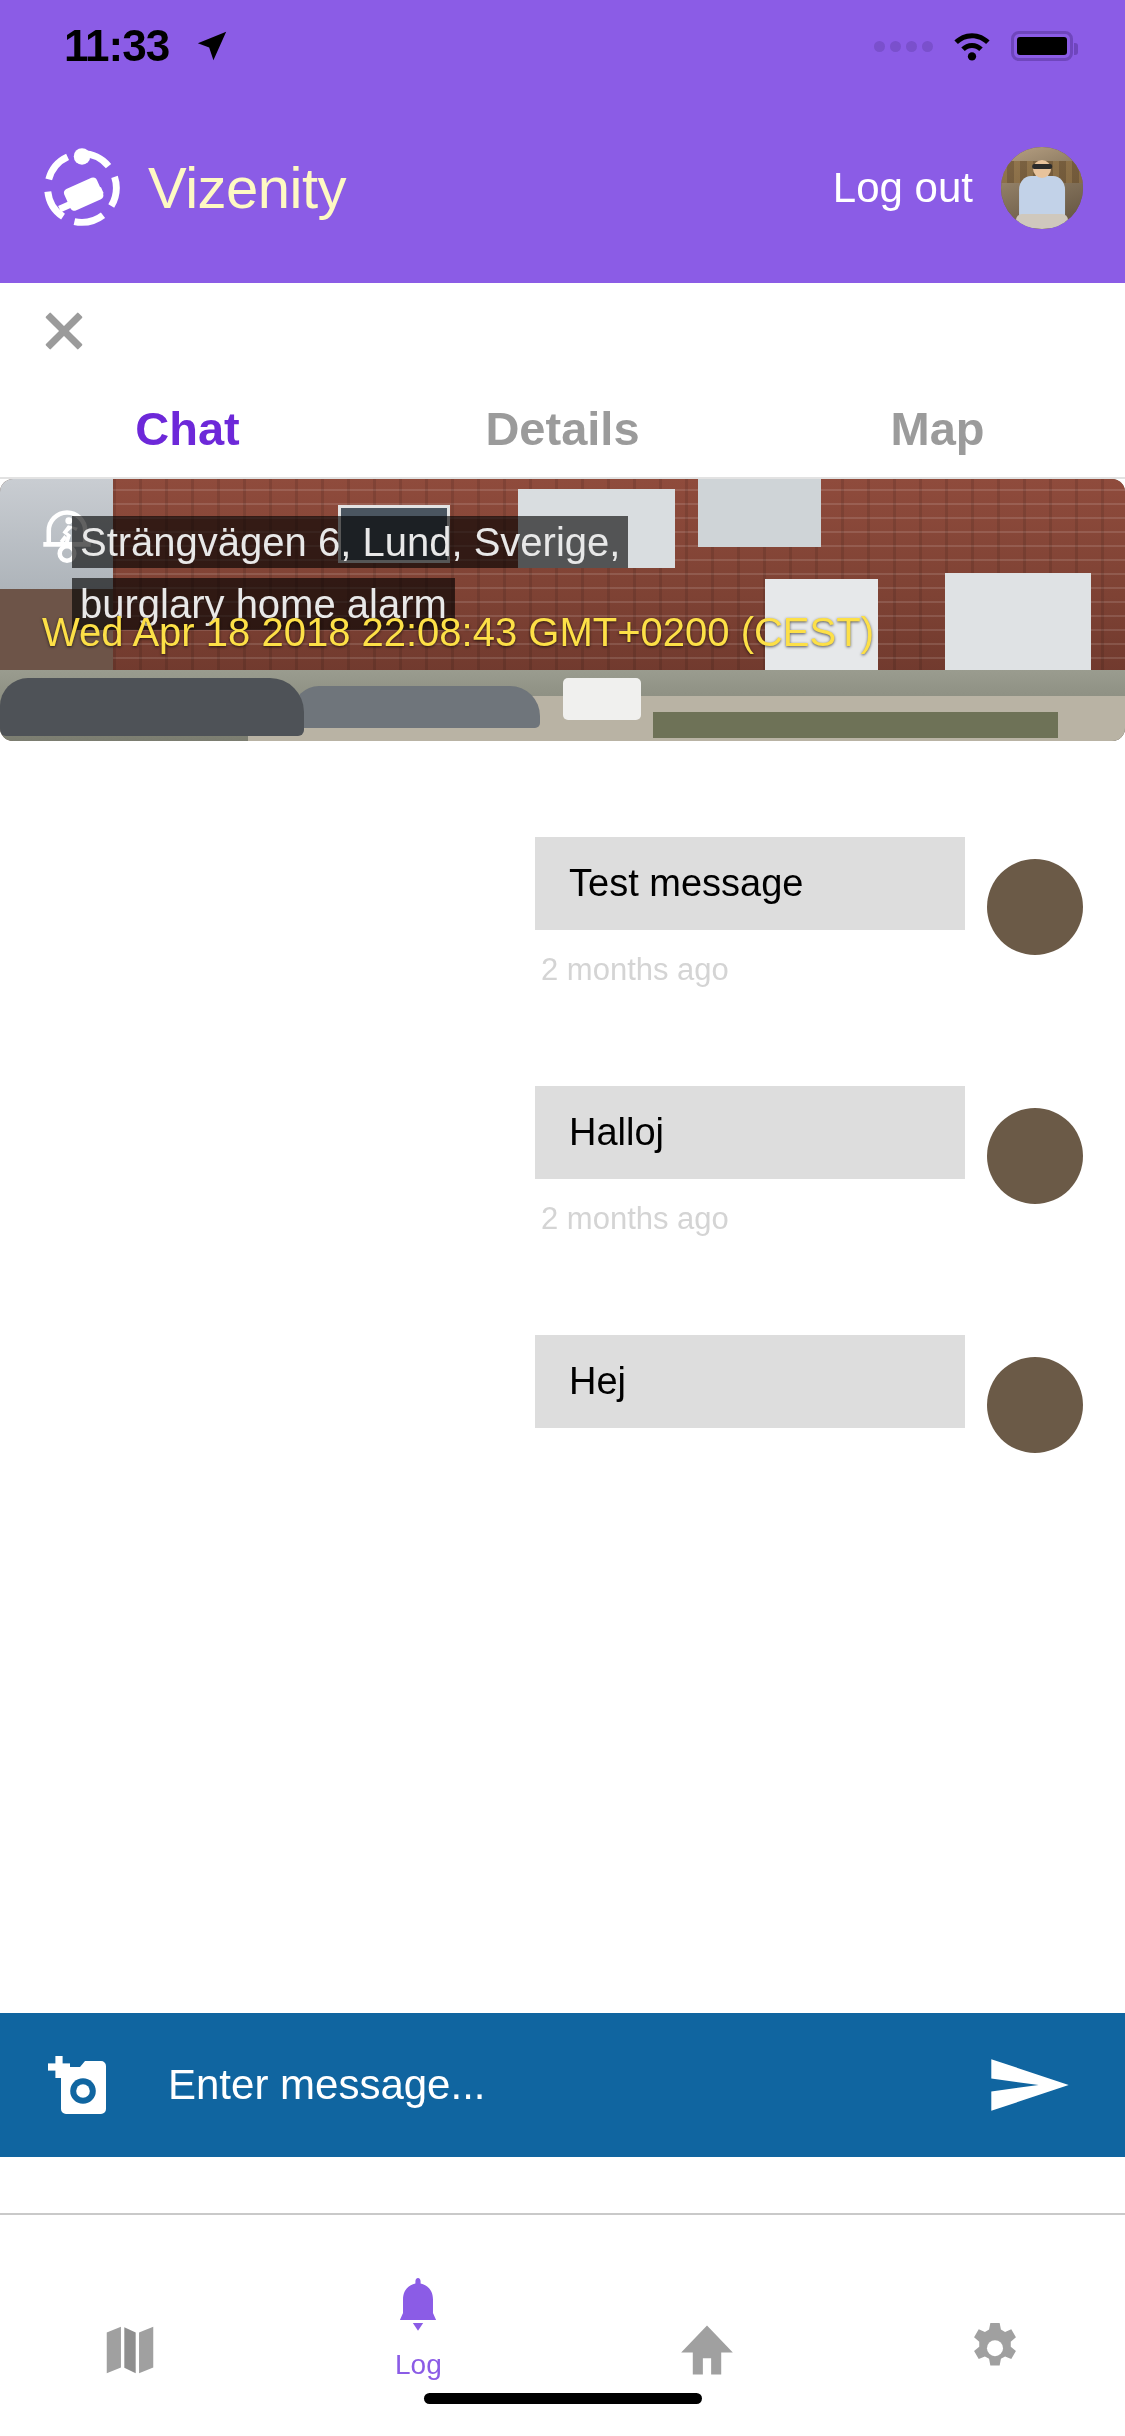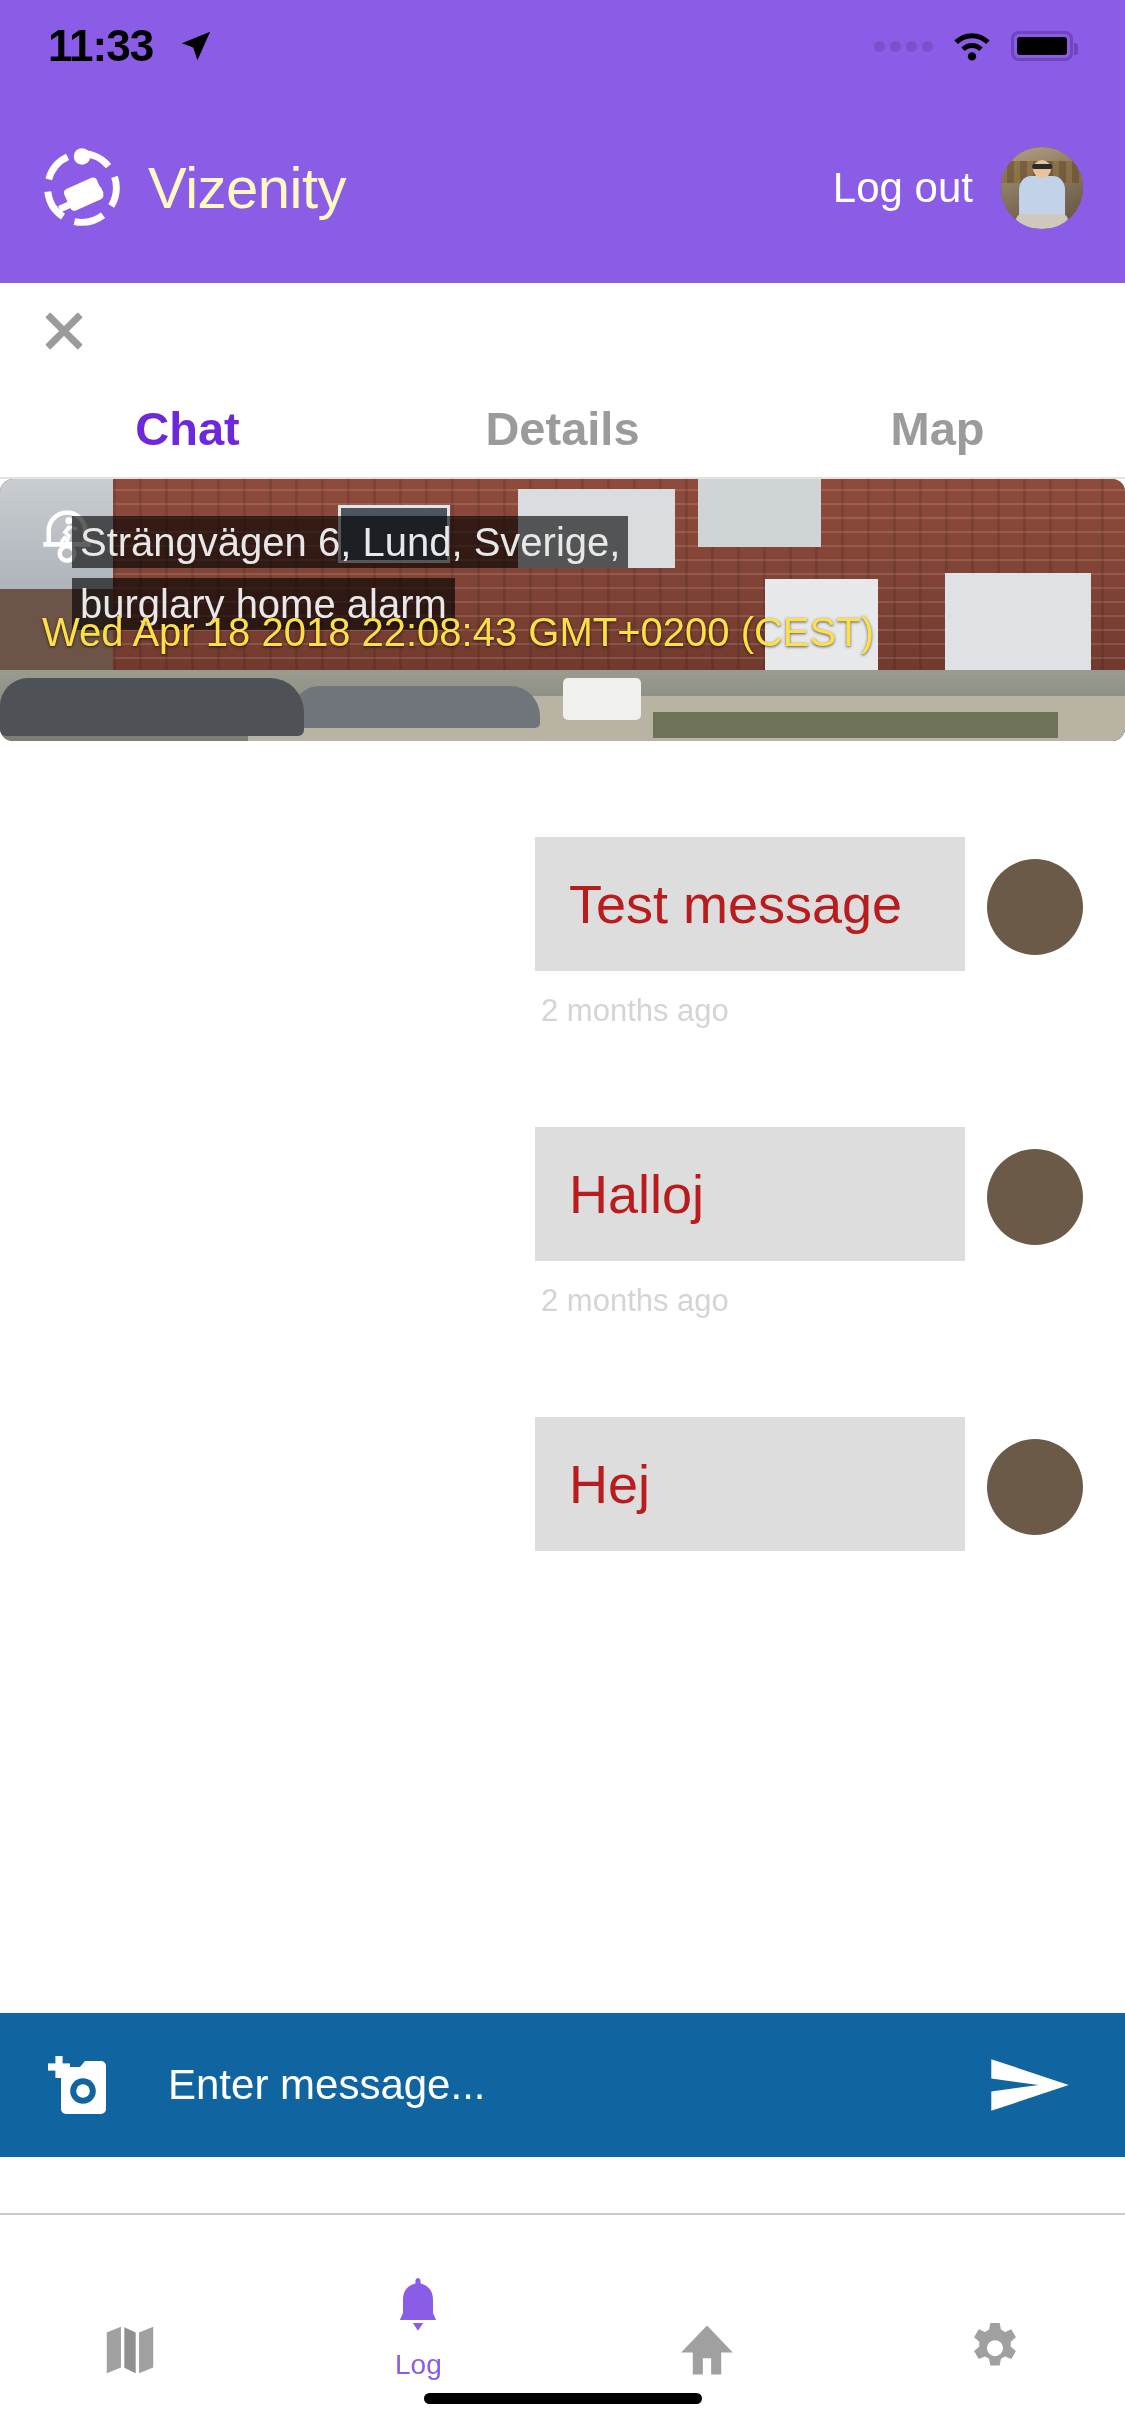--- a/index.html
+++ b/index.html
@@ -12,21 +12,21 @@
   }
 
   
   .statusbar{
     height:92px; background:#8B5CE6;
     display:flex; align-items:center; justify-content:space-between;
     padding:0 52px 0 48px;
   }
   .sb-time{
     font-size:44px; font-weight:bold; color:#000;
-    letter-spacing:-1px; display:flex; align-items:center; gap:26px;
+    letter-spacing:-1px; display:flex; align-items:center; gap:26px;margin-left:16px;
   }
   .loc-arrow{ display:block; }
   .sb-right{ display:flex; align-items:center; gap:18px; }
   .dots{ display:flex; gap:5px; align-items:center; }
   .dots i{ width:11px; height:11px; border-radius:50%; background:#7a50cc; display:block; }
   .battery{
     width:62px; height:30px; border:3px solid #6f46bd; border-radius:8px;
     position:relative; padding:3px;
   }
   .battery::after{
@@ -122,22 +122,22 @@
     position:absolute; left:42px; bottom:86px;
     font-size:40px; color:#fde047; text-shadow:0 1px 3px rgba(0,0,0,.65);
   }
 
   
   .chatlist{ background:#fff; padding-top:96px; }
   .msgrow{ display:flex; align-items:flex-start; justify-content:flex-end;
     gap:22px; padding:0 42px; }
   .bubble-col{ display:flex; flex-direction:column; align-items:flex-start; }
   .bubble{
-    background:#dddddd; color:#b91c1c; font-size:54px;
-    padding:36px 34px; min-width:430px; max-width:560px;
+    background:#dddddd; color:#000000; font-size:38px;
+    padding:25px 34px; min-width:430px; max-width:560px;
   }
   .msg-time{ font-size:31px; color:#d4d4d4; margin-top:22px; margin-left:6px; }
   .msg-avatar{ width:96px; height:96px; border-radius:50%; overflow:hidden;
     position:relative; background:#6b5a47; flex:none; margin-top:22px; }
   .spacer-52{ height:98px; }
 
   
   .inputbar{
     position:absolute; left:0; right:0; top:2013px; height:144px;
     background:#1065a0; display:flex; align-items:center; padding:16px 40px;

